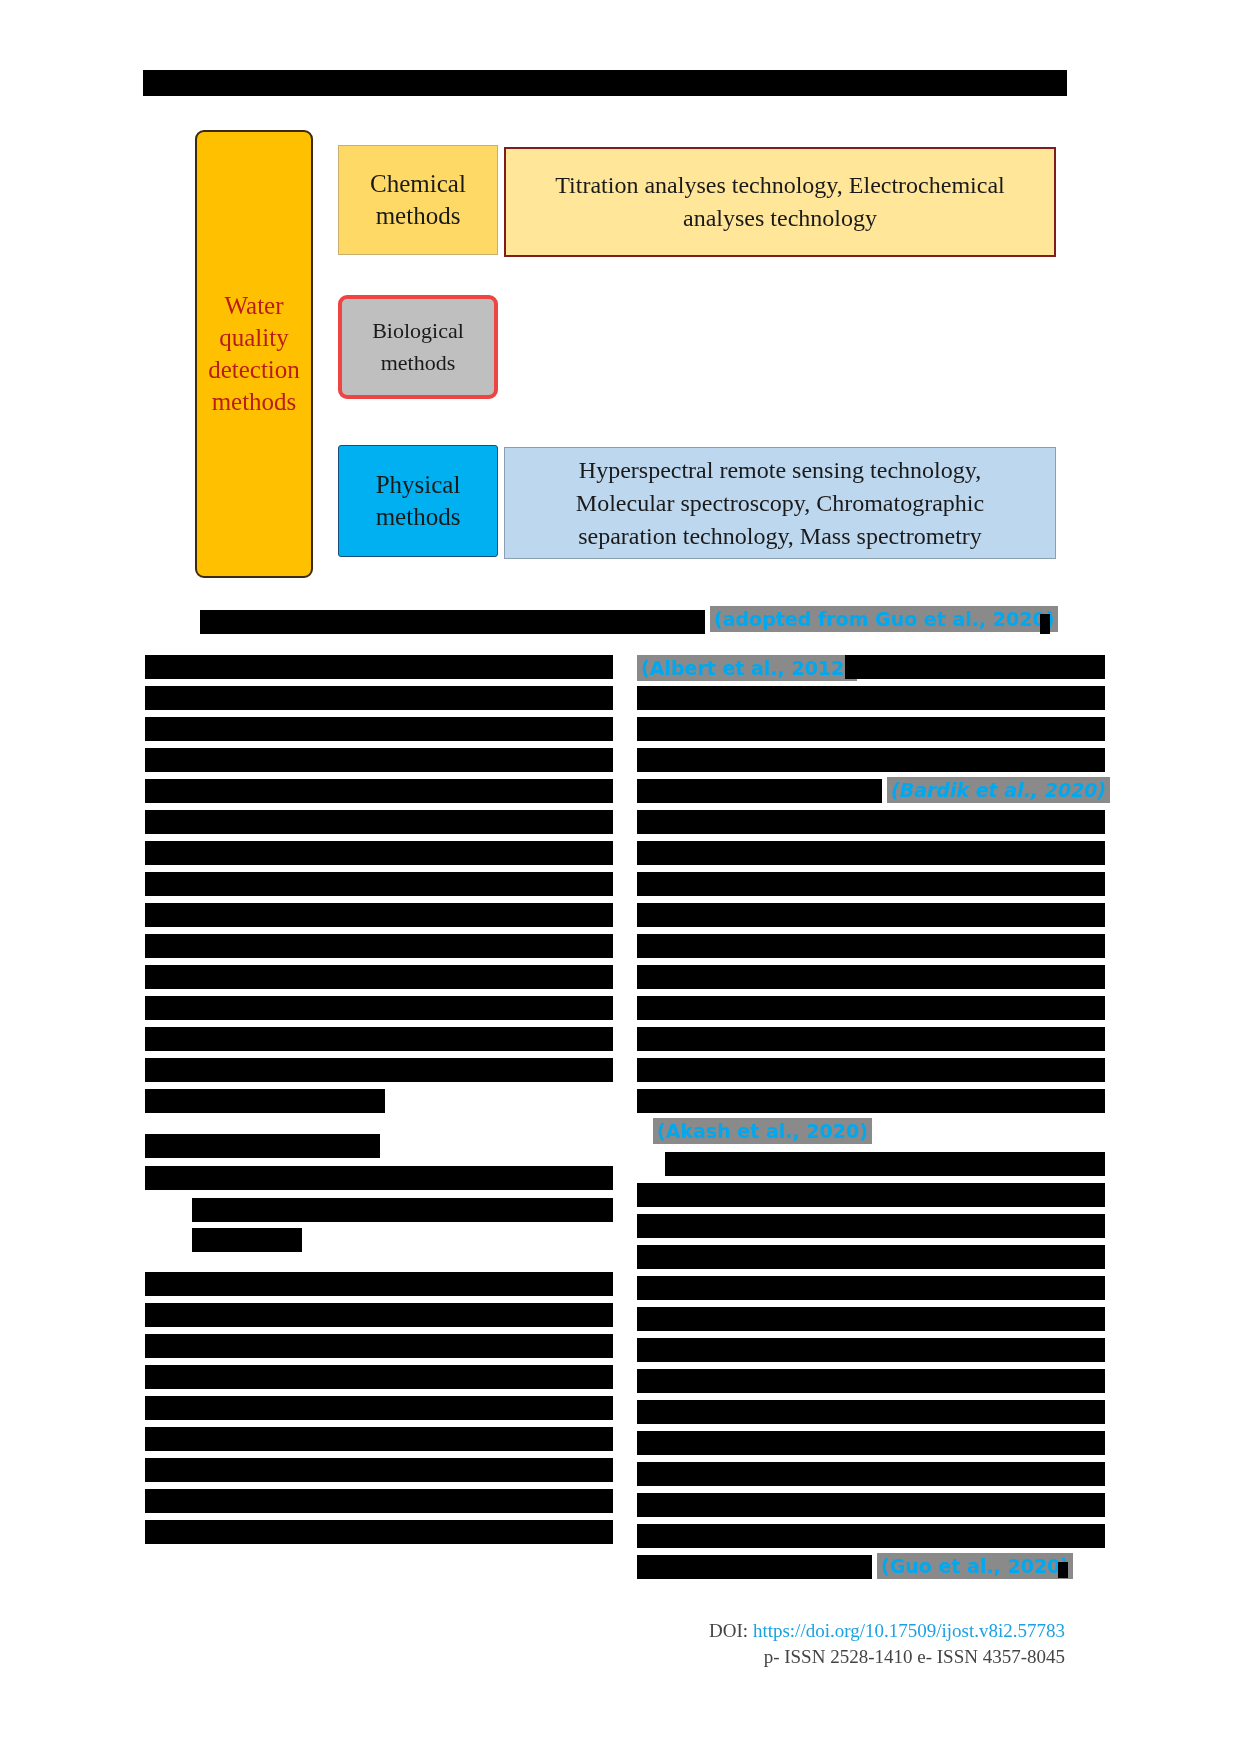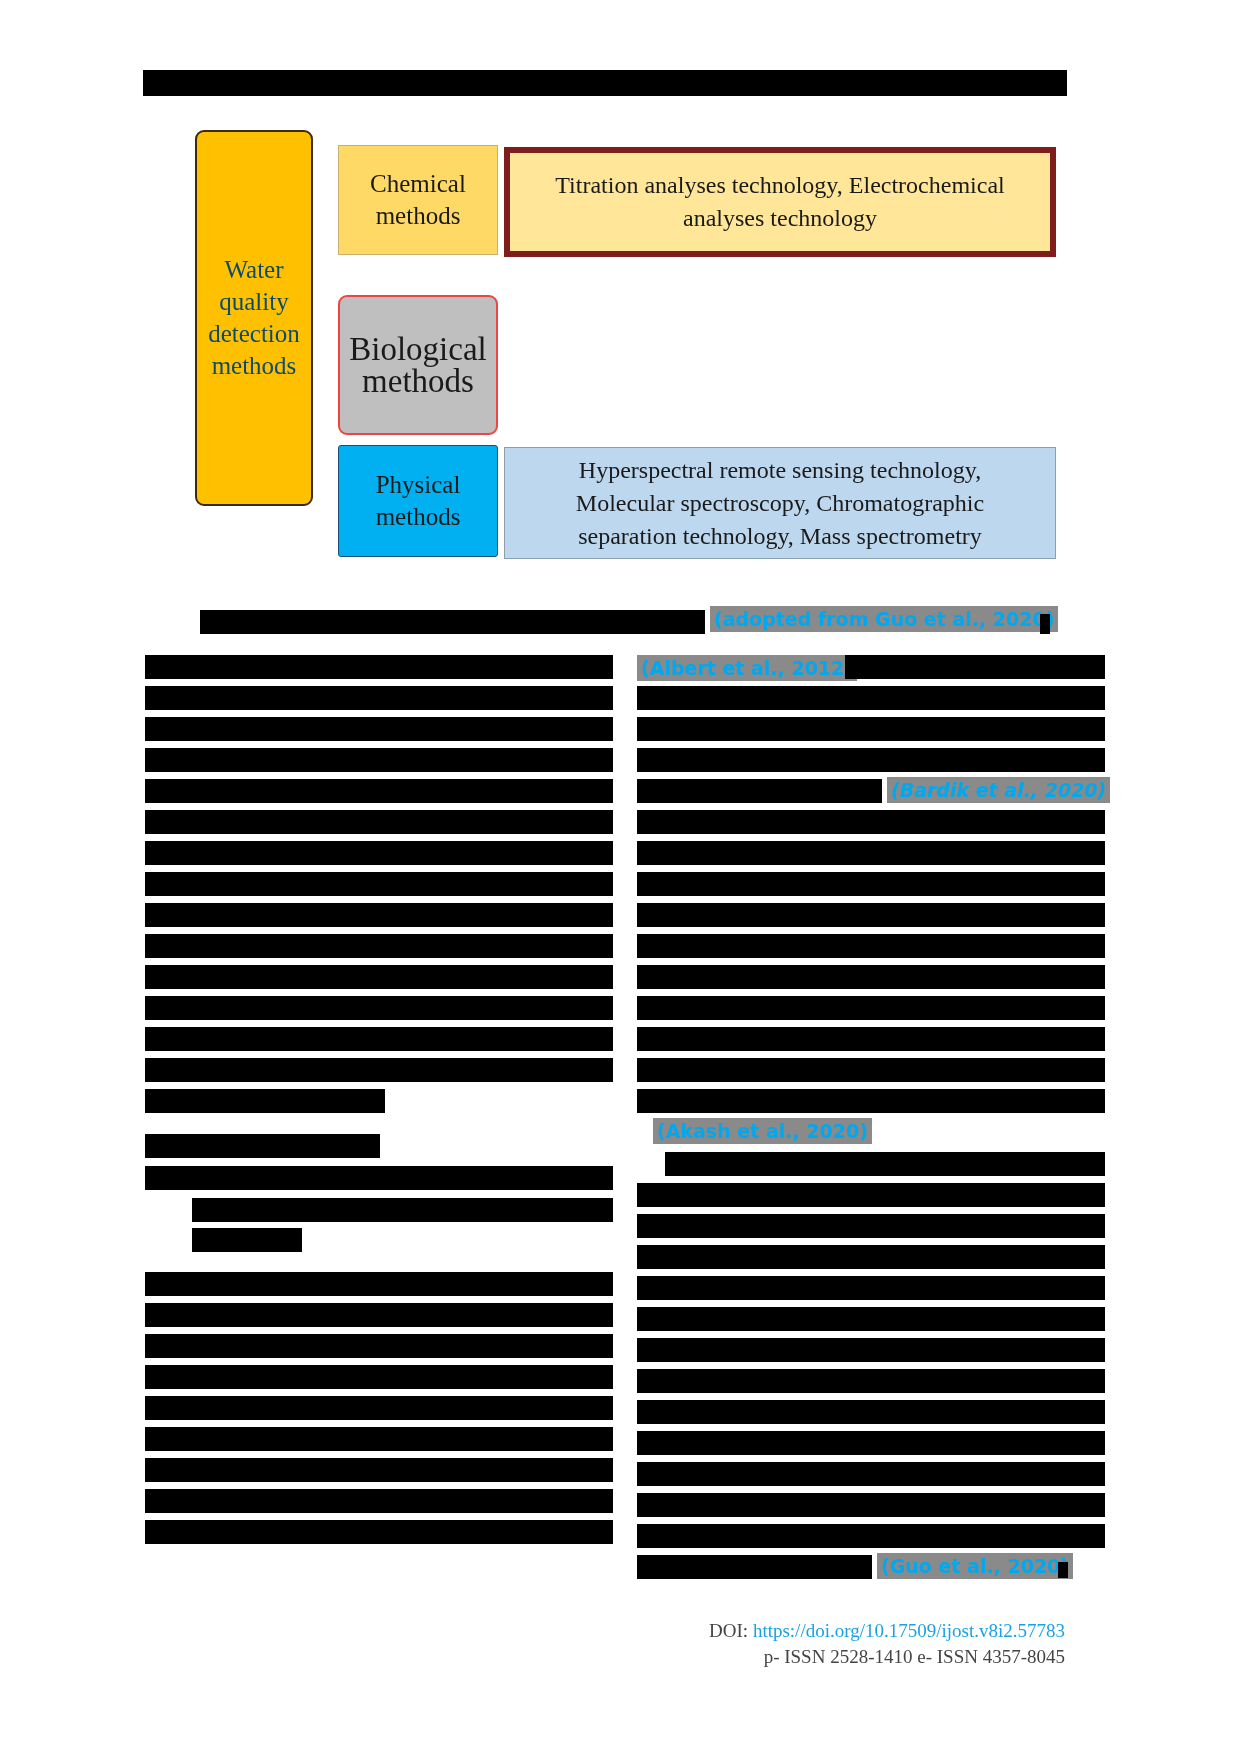--- a/index.html
+++ b/index.html
@@ -13,38 +13,38 @@
 
   .footer { position: absolute; left: 660px; top: 1618px; width: 405px; font-family: "Liberation Serif", serif; font-size: 19px; color: #444; text-align: right; line-height: 26px; }
   .footer .doi-url { color: #1ba1e2; }
 </style>
 </head>
 <body>
 
 <div class="heading-bar"></div>
 
 <div class="figure">
-  <div style="position:absolute;left:5px;top:3px;width:118px;height:376px;background:#ffc000;border:2px solid #3a2a10;border-radius:9px;box-sizing:border-box;display:flex;align-items:center;justify-content:center;text-align:center;font-size:25px;line-height:32px;color:#0c4a6e;">
+  <div style="position:absolute;left:5px;top:3px;width:118px;height:448px;background:#ffc000;border:2px solid #3a2a10;border-radius:9px;box-sizing:border-box;display:flex;align-items:center;justify-content:center;text-align:center;font-size:25px;line-height:32px;color:#b91c1c;">
     <div>
       <div>Water</div>
       <div>quality</div>
       <div>detection</div>
       <div>methods</div>
     </div>
   </div>
 
   <div style="position:absolute;left:148px;top:18px;width:160px;height:110px;background:#ffd966;border:1px solid #c9b070;box-sizing:border-box;display:flex;align-items:center;justify-content:center;text-align:center;font-size:25px;line-height:32px;color:#1a1a1a;">
     <div>
       <div>Chemical</div>
       <div>methods</div>
     </div>
   </div>
-  <div style="position:absolute;left:314px;top:20px;width:552px;height:110px;background:#ffe699;border:6px solid #7f1d1d;box-sizing:border-box;display:flex;align-items:center;justify-content:center;text-align:center;font-size:24px;line-height:33px;color:#1a1a1a;padding:16px 20px;">Titration analyses technology, Electrochemical analyses technology</div>
+  <div style="position:absolute;left:314px;top:20px;width:552px;height:110px;background:#ffe699;border:2px solid #7f1d1d;box-sizing:border-box;display:flex;align-items:center;justify-content:center;text-align:center;font-size:24px;line-height:33px;color:#1a1a1a;padding:16px 20px;">Titration analyses technology, Electrochemical analyses technology</div>
 
-  <div style="position:absolute;left:148px;top:168px;width:160px;height:140px;background:#bfbfbf;border:2px solid #ef4444;border-radius:9px;box-sizing:border-box;display:flex;align-items:center;justify-content:center;text-align:center;font-size:33px;line-height:32px;color:#1a1a1a;">
+  <div style="position:absolute;left:148px;top:168px;width:160px;height:104px;background:#bfbfbf;border:4px solid #ef4444;border-radius:9px;box-sizing:border-box;display:flex;align-items:center;justify-content:center;text-align:center;font-size:22px;line-height:32px;color:#1a1a1a;">
     <div>
       <div>Biological</div>
       <div>methods</div>
     </div>
   </div>
 
   <div style="position:absolute;left:148px;top:318px;width:160px;height:112px;background:#00b0f0;border:1px solid #1a4d7a;border-radius:3px;box-sizing:border-box;display:flex;align-items:center;justify-content:center;text-align:center;font-size:25px;line-height:32px;color:#1a1a1a;">
     <div>
       <div>Physical</div>
       <div>methods</div>

